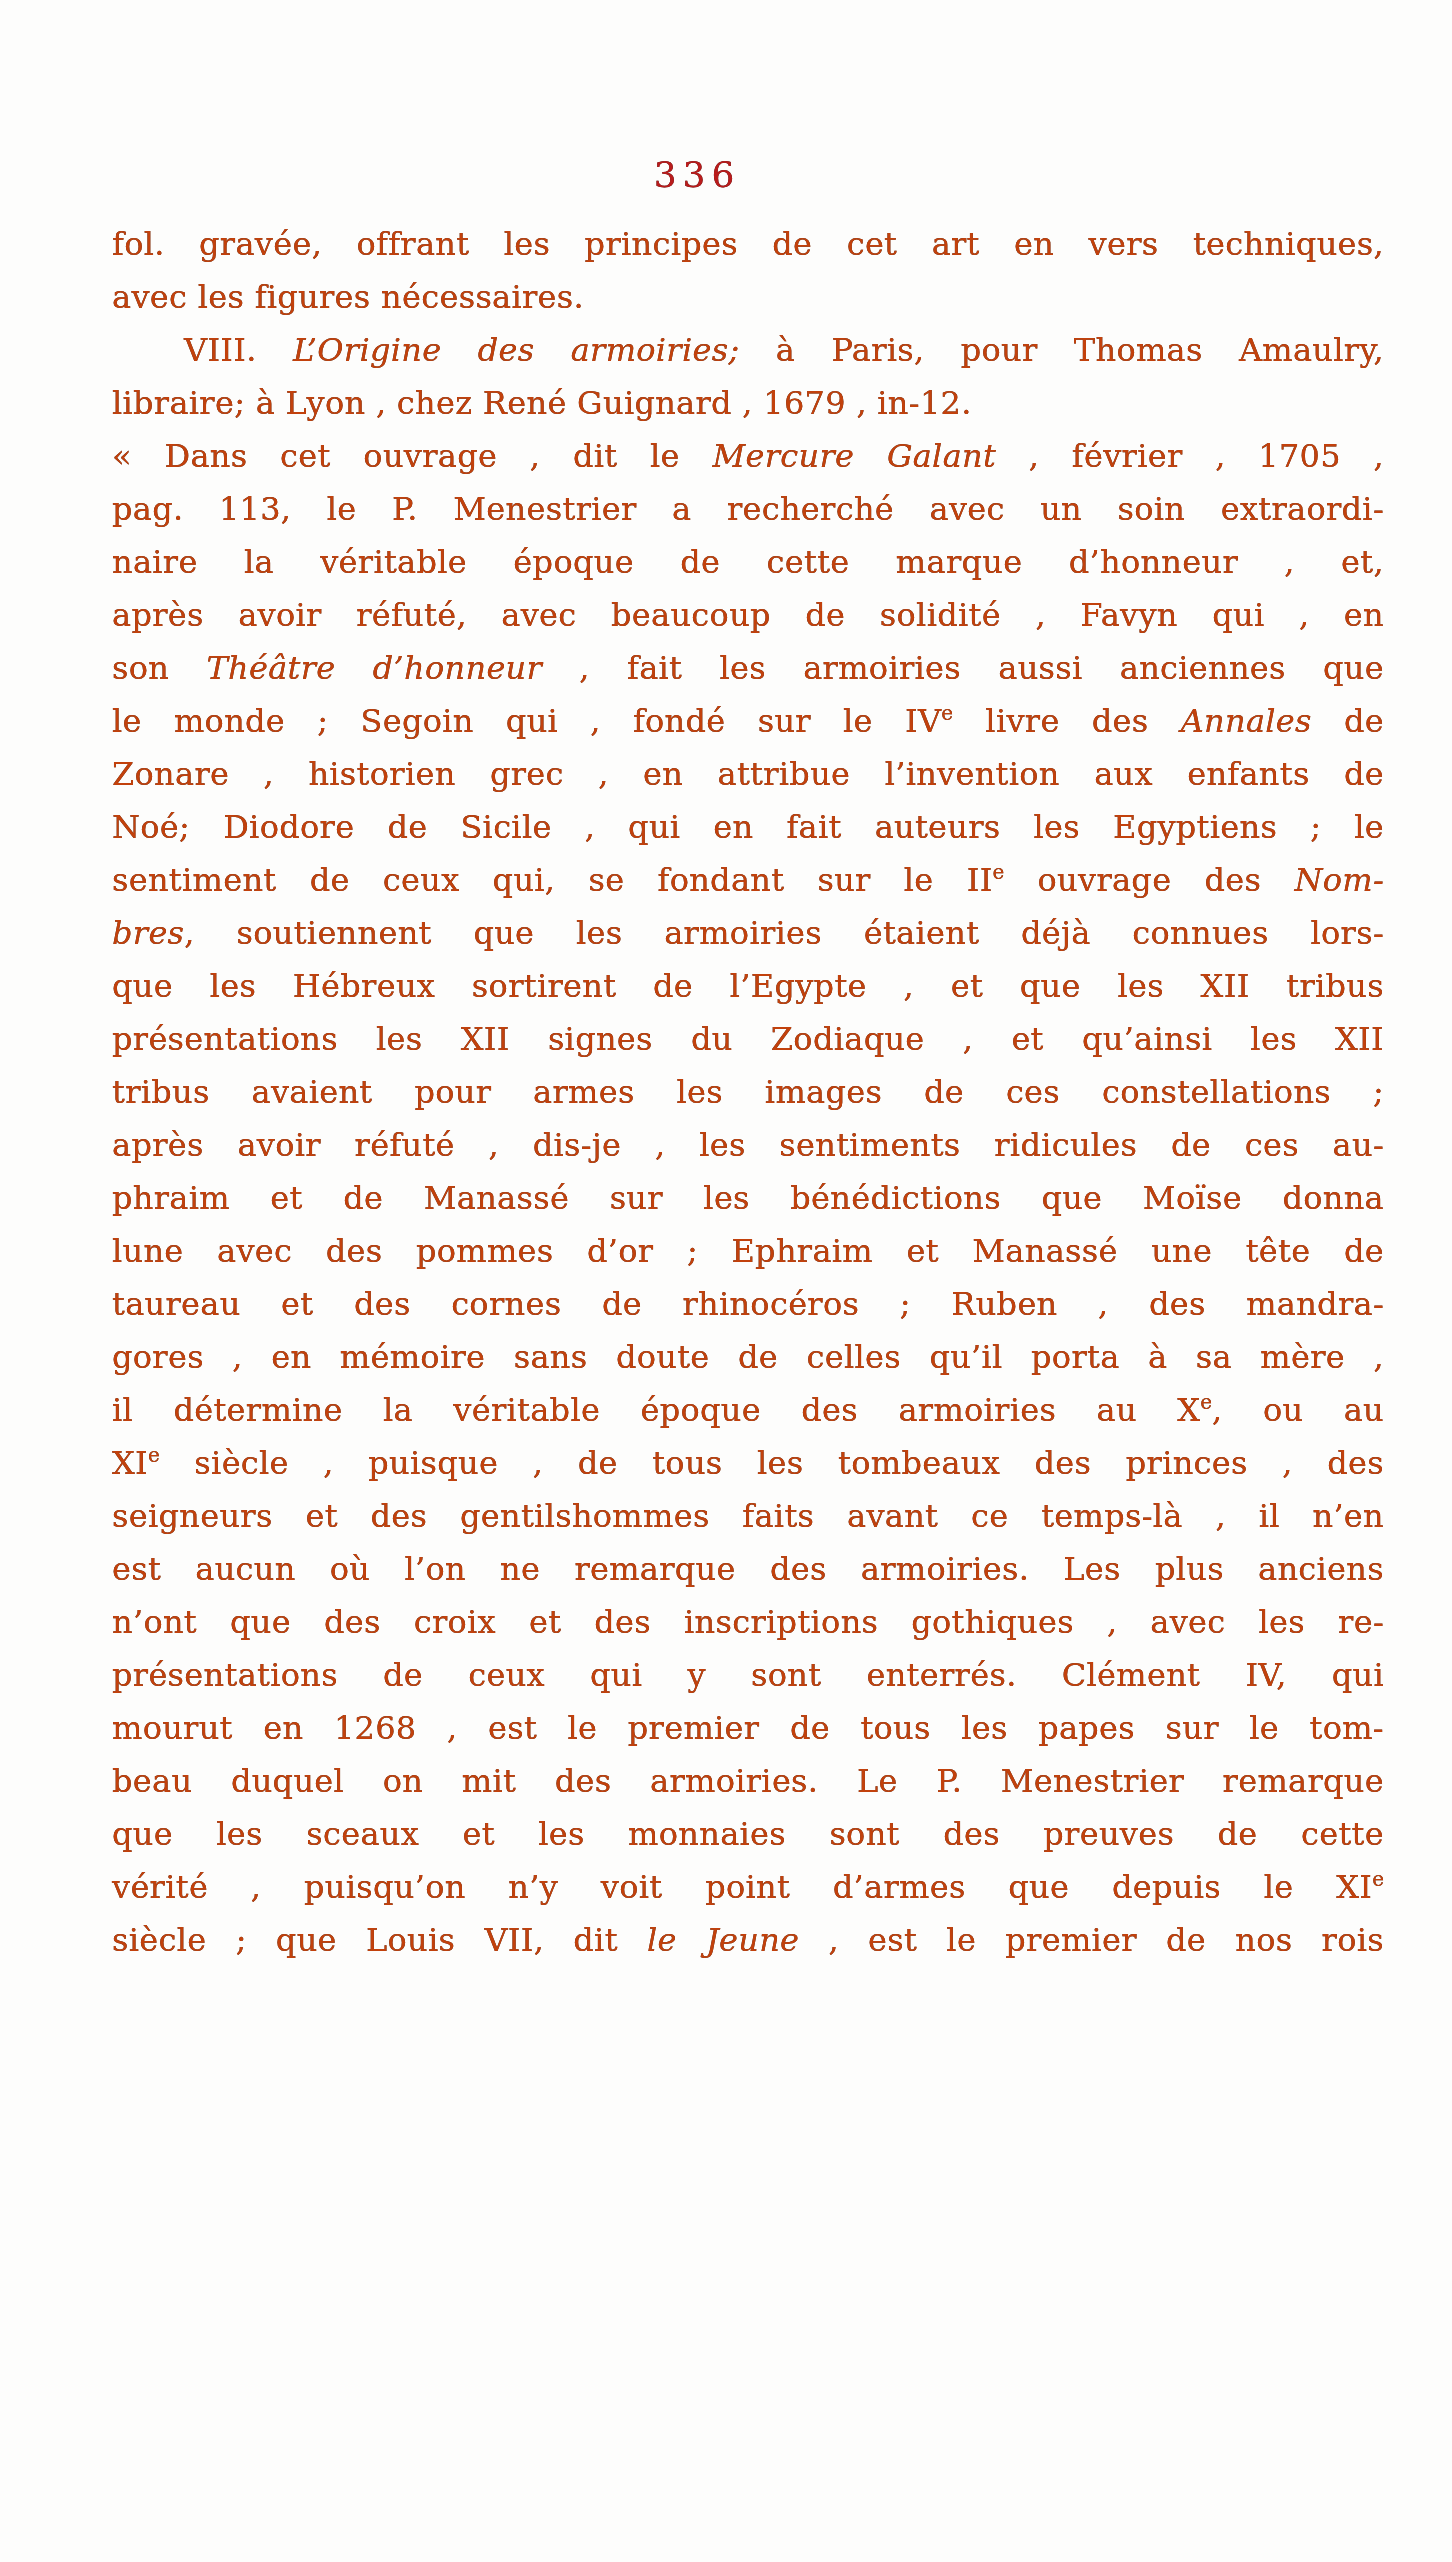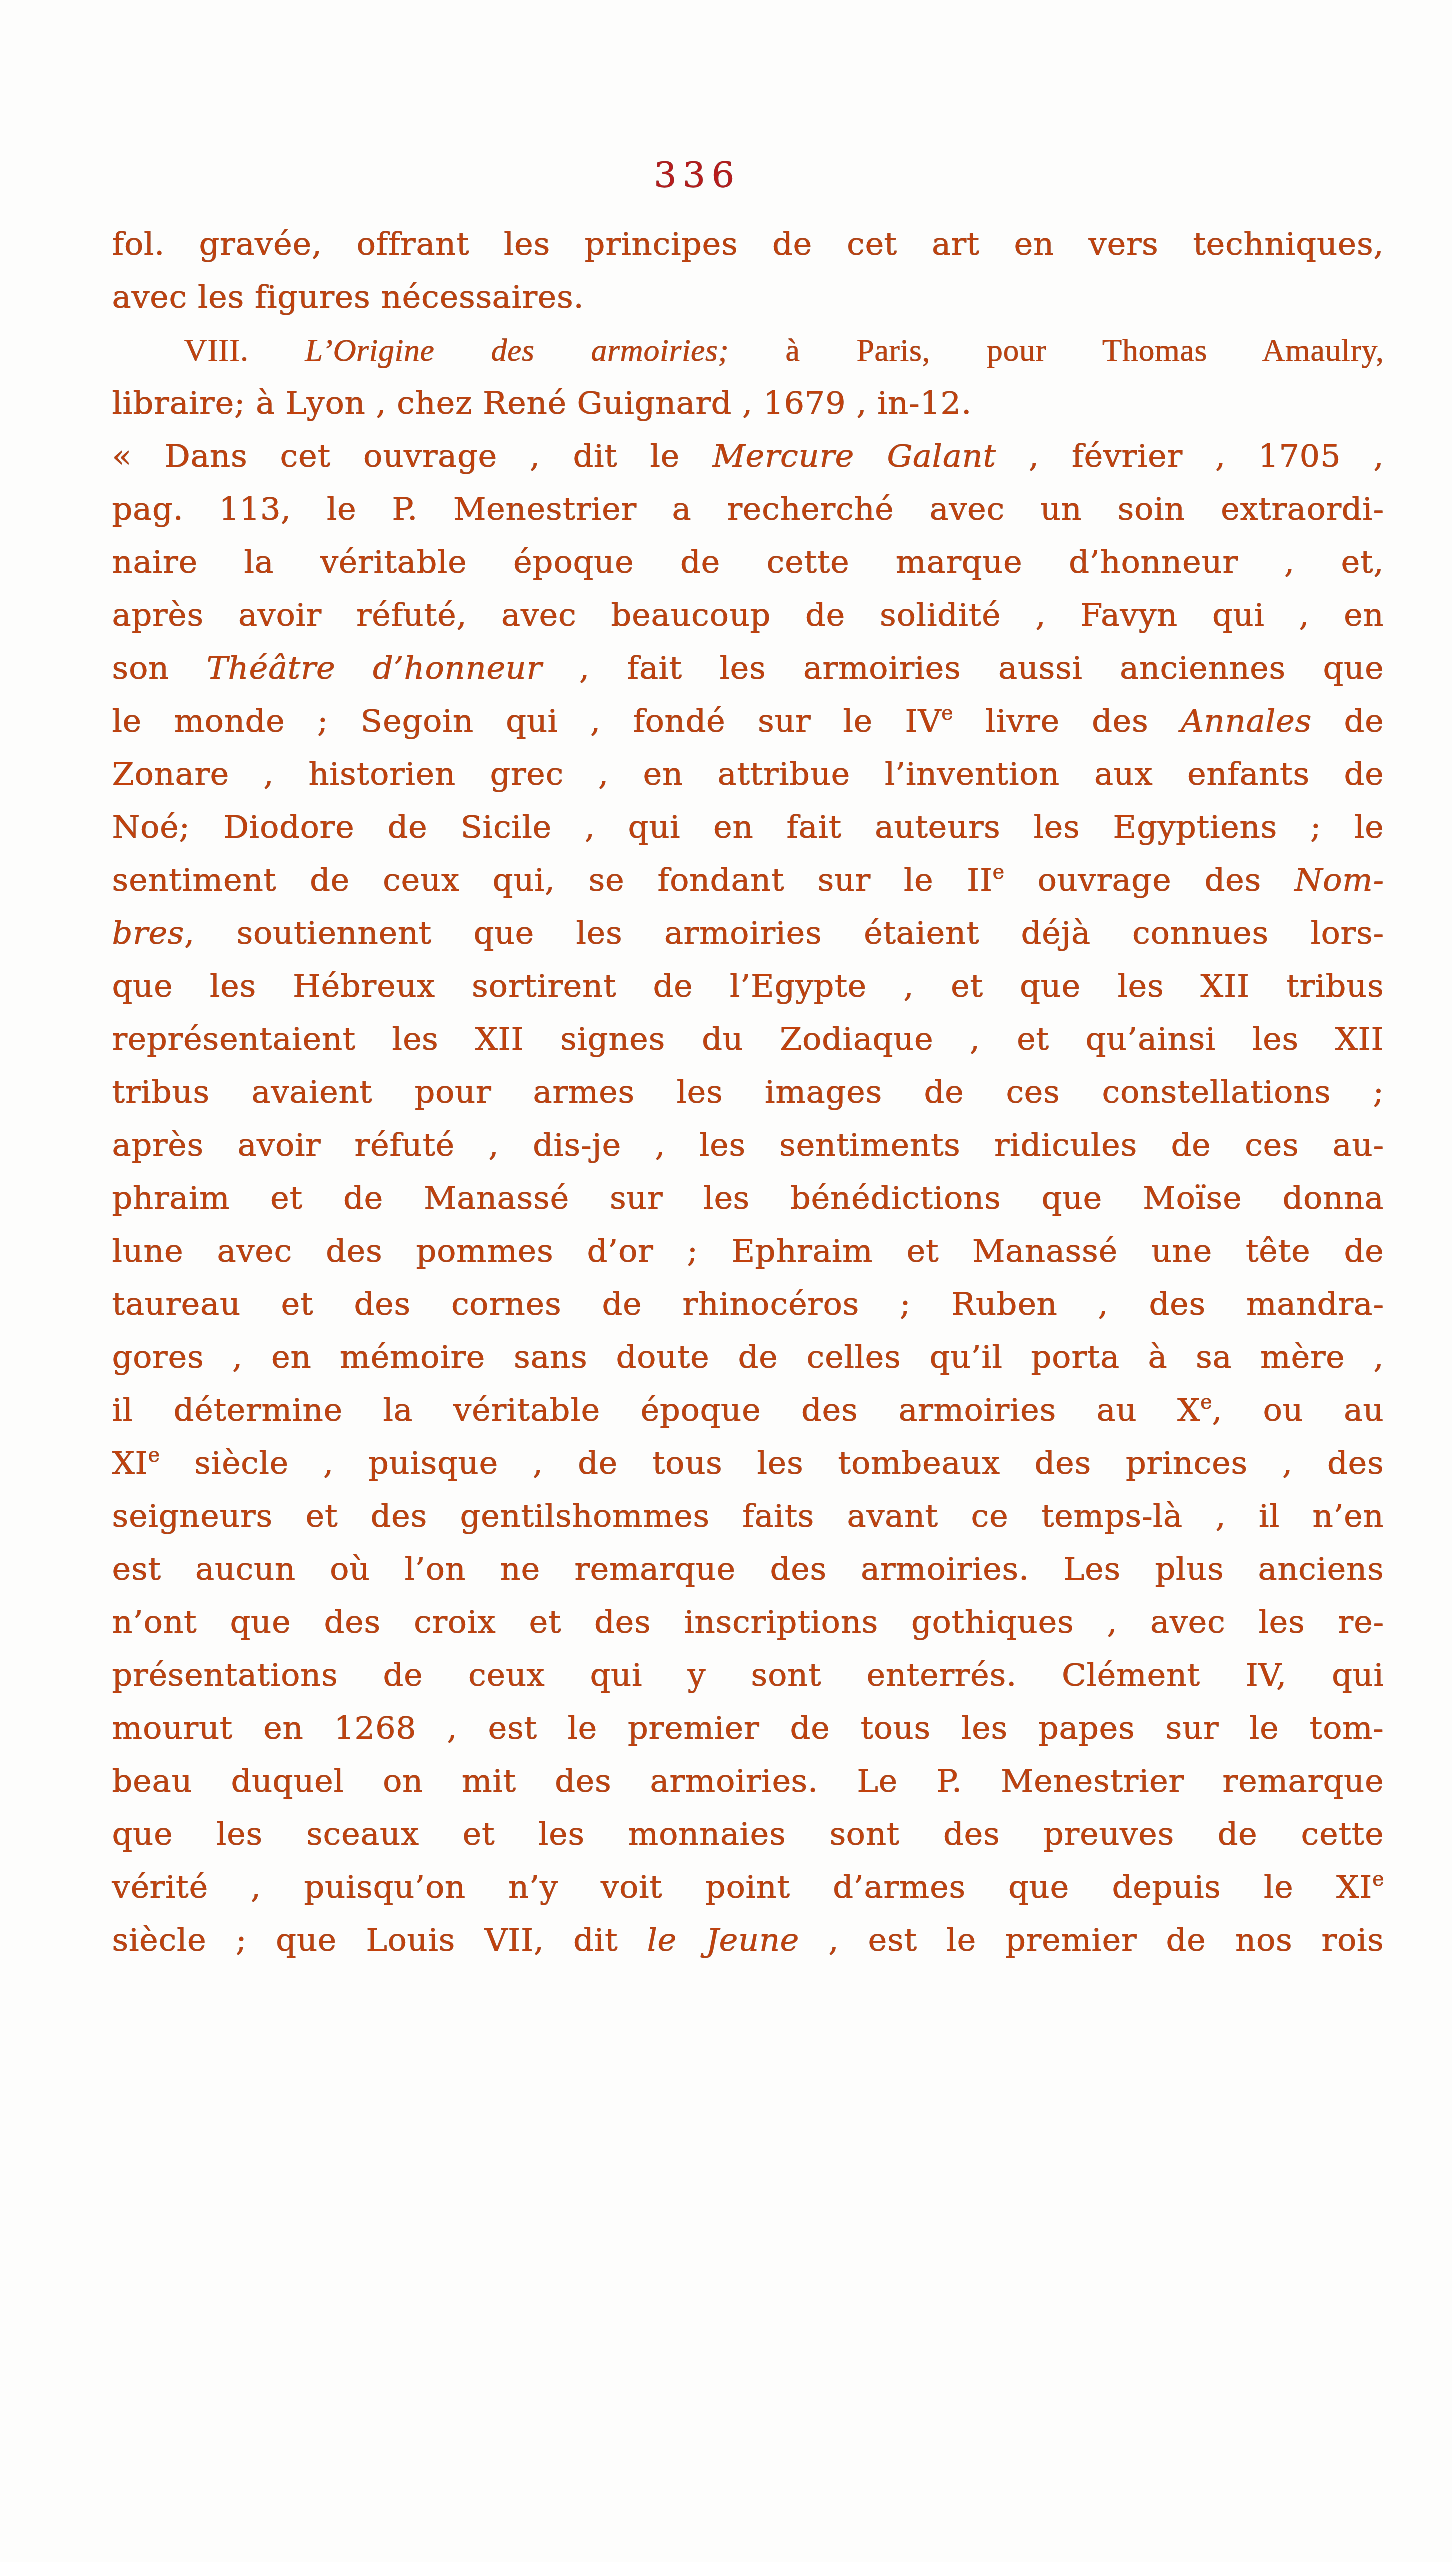--- a/index.html
+++ b/index.html
@@ -59,34 +59,34 @@
   }
 </style>
 </head>
 <body>
 
 <div class="page">
   <div class="page-number">336</div>
   <div class="text-block" id="text-block">
       <div class="line"><span>fol. gravée, offrant les principes de cet art en vers techniques,</span></div>
       <div class="line no-just"><span>avec les figures nécessaires.</span></div>
-      <div class="line" style="text-indent: 72px; font-family: Liberation Serif, serif;"><span>VIII. </span><span class="i">L’Origine des armoiries;</span><span> à Paris, pour Thomas Amaulry,</span></div>
+      <div class="line" style="text-indent: 72px;"><span>VIII. </span><span class="i">L’Origine des armoiries;</span><span> à Paris, pour Thomas Amaulry,</span></div>
       <div class="line no-just"><span>libraire; à Lyon , chez René Guignard , 1679 , in-12.</span></div>
       <div class="line"><span>« Dans cet ouvrage , dit le </span><span class="i">Mercure Galant</span><span> , février , 1705 ,</span></div>
       <div class="line"><span>pag. 113, le P. Menestrier a recherché avec un soin extraordi-</span></div>
       <div class="line"><span>naire la véritable époque de cette marque d’honneur , et,</span></div>
       <div class="line"><span>après avoir réfuté, avec beaucoup de solidité , Favyn qui , en</span></div>
       <div class="line"><span>son </span><span class="i">Théâtre d’honneur</span><span> , fait les armoiries aussi anciennes que</span></div>
       <div class="line"><span>le monde ; Segoin qui , fondé sur le IV</span><span class="sup">e</span><span> livre des </span><span class="i">Annales</span><span> de</span></div>
       <div class="line"><span>Zonare , historien grec , en attribue l’invention aux enfants de</span></div>
       <div class="line"><span>Noé; Diodore de Sicile , qui en fait auteurs les Egyptiens ; le</span></div>
       <div class="line"><span>sentiment de ceux qui, se fondant sur le II</span><span class="sup">e</span><span> ouvrage des </span><span class="i">Nom-</span></div>
       <div class="line"><span class="i">bres</span><span>, soutiennent que les armoiries étaient déjà connues lors-</span></div>
       <div class="line"><span>que les Hébreux sortirent de l’Egypte , et que les XII tribus</span></div>
-      <div class="line"><span>représentaient les XII signes du Zodiaque , et qu’ainsi les XII</span></div>
+      <div class="line"><span>présentations les XII signes du Zodiaque , et qu’ainsi les XII</span></div>
       <div class="line"><span>tribus avaient pour armes les images de ces constellations ;</span></div>
       <div class="line"><span>après avoir réfuté , dis-je , les sentiments ridicules de ces au-</span></div>
       <div class="line"><span>phraim et de Manassé sur les bénédictions que Moïse donna</span></div>
       <div class="line"><span>lune avec des pommes d’or ; Ephraim et Manassé une tête de</span></div>
       <div class="line"><span>taureau et des cornes de rhinocéros ; Ruben , des mandra-</span></div>
       <div class="line"><span>gores , en mémoire sans doute de celles qu’il porta à sa mère ,</span></div>
       <div class="line"><span>il détermine la véritable époque des armoiries au X</span><span class="sup">e</span><span>, ou au</span></div>
       <div class="line"><span>XI</span><span class="sup">e</span><span> siècle , puisque , de tous les tombeaux des princes , des</span></div>
       <div class="line"><span>seigneurs et des gentilshommes faits avant ce temps-là , il n’en</span></div>
       <div class="line"><span>est aucun où l’on ne remarque des armoiries. Les plus anciens</span></div>

